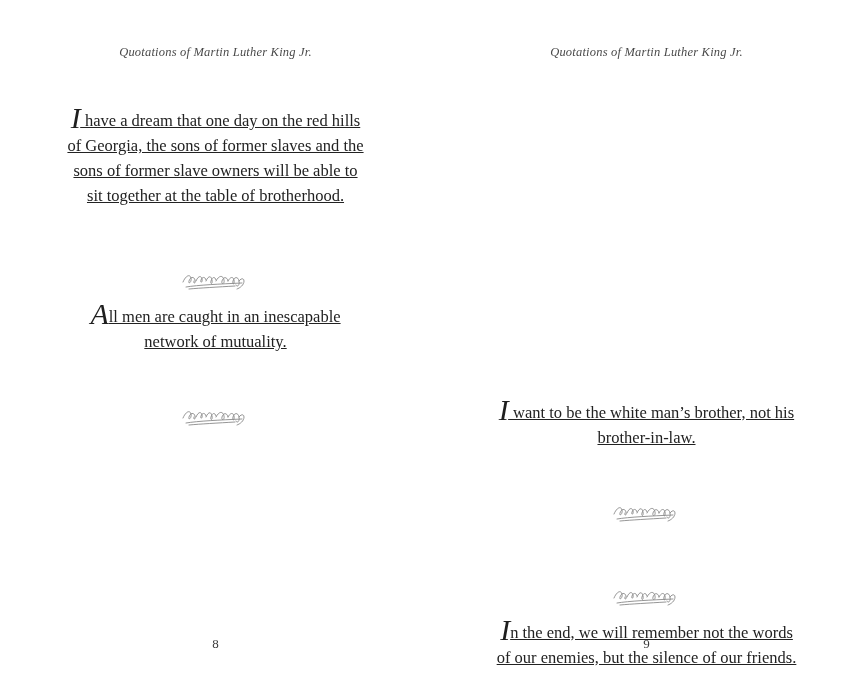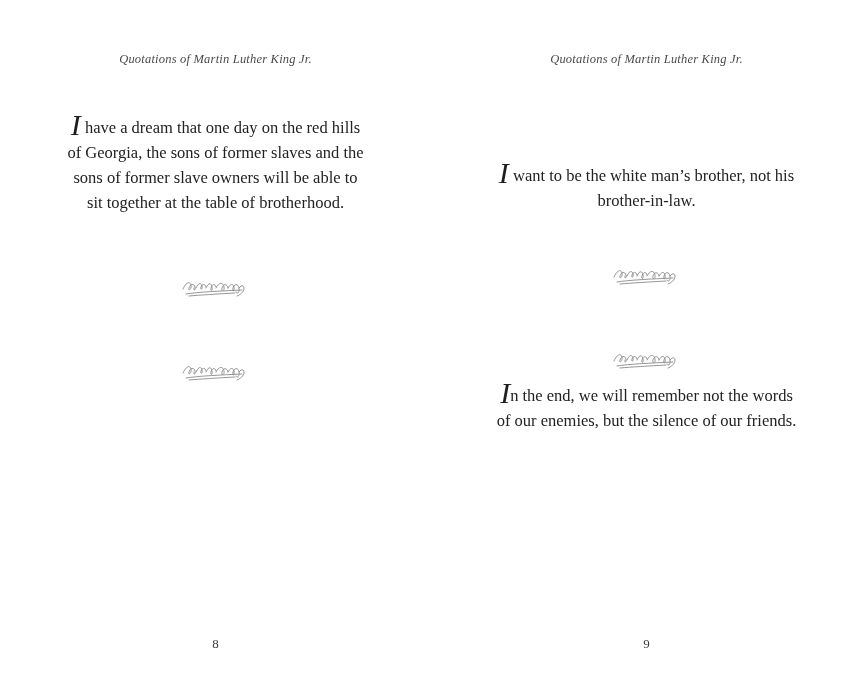--- a/index.html
+++ b/index.html
@@ -29,44 +29,45 @@
     display: flex;
     flex-direction: column;
   }
   .running-head {
     text-align: center;
     font-family: "Liberation Serif", serif;
     font-style: italic;
     font-size: 12.5px;
     color: #4a4a4a;
     letter-spacing: 0.2px;
-    margin-top: 16px;
+    margin-top: 9px;
     margin-bottom: 0;
   }
   .page-body {
     flex: 1 1 auto;
     display: flex;
     flex-direction: column;
     align-items: center;
   }
   .page-left .page-body {
     justify-content: flex-start;
     padding-top: 46px;
   }
   .page-right .page-body {
-    justify-content: flex-start;
+    justify-content: flex-end;
     padding-top: 94px;
   }
   .quote {
     width: 300px;
     text-align: center;
     font-family: "Liberation Serif", serif;
     font-size: 16.5px;
     line-height: 1.52;
     color: #222222;
+    text-decoration: underline;
   }
   .quote .dropcap {
     font-family: "Liberation Serif", serif;
     font-style: italic;
     font-size: 30px;
     line-height: 0.8;
     color: #1e1e1e;
     padding-right: 0px;
     vertical-align: -2px;
   }
@@ -117,20 +118,23 @@
             <path d="M26 12 C28 7, 31 6, 32 11 C33 15, 30 16, 31 12 C32 8, 35 7, 36 11"></path>
             <path d="M36 12 C39 6, 43 6, 44 11 C45 15, 41 16, 42 12 C43 8, 47 7, 48 12"></path>
             <path d="M48 12 C50 8, 53 7, 54 11 C55 15, 52 17, 53 12 C54 8, 58 7, 59 12 C60 16, 57 19, 56 16"></path>
             <path d="M59 12 C61 9, 64 9, 64 12 C64 16, 60 19, 57 20"></path>
             <path d="M6 18 C18 16, 40 15, 62 14"></path>
             <path d="M9 20 C20 19, 38 18, 55 17"></path>
           </g>
         </svg>
       </div>
 
+      <div class="quote">
+        <span class="dropcap">A</span><span>ll men are caught in an inescapable network of mutuality.</span>
+      </div>
 
       <div class="gap-b"></div>
 
       <div class="ornament">
         <svg width="72" height="26" viewBox="0 0 72 26" aria-hidden="true">
           <g fill="none" stroke="#8a8a8a" stroke-width="0.9" stroke-linecap="round">
             <path d="M3 13 C6 6, 10 5, 11 9 C12 13, 8 16, 9 12 C10 8, 14 7, 15 11 C16 14, 13 16, 14 12"></path>
             <path d="M16 12 C18 7, 21 6, 22 10 C23 13, 20 15, 21 11 C22 8, 25 7, 26 11"></path>
             <path d="M26 12 C28 7, 31 6, 32 11 C33 15, 30 16, 31 12 C32 8, 35 7, 36 11"></path>
             <path d="M36 12 C39 6, 43 6, 44 11 C45 15, 41 16, 42 12 C43 8, 47 7, 48 12"></path>

